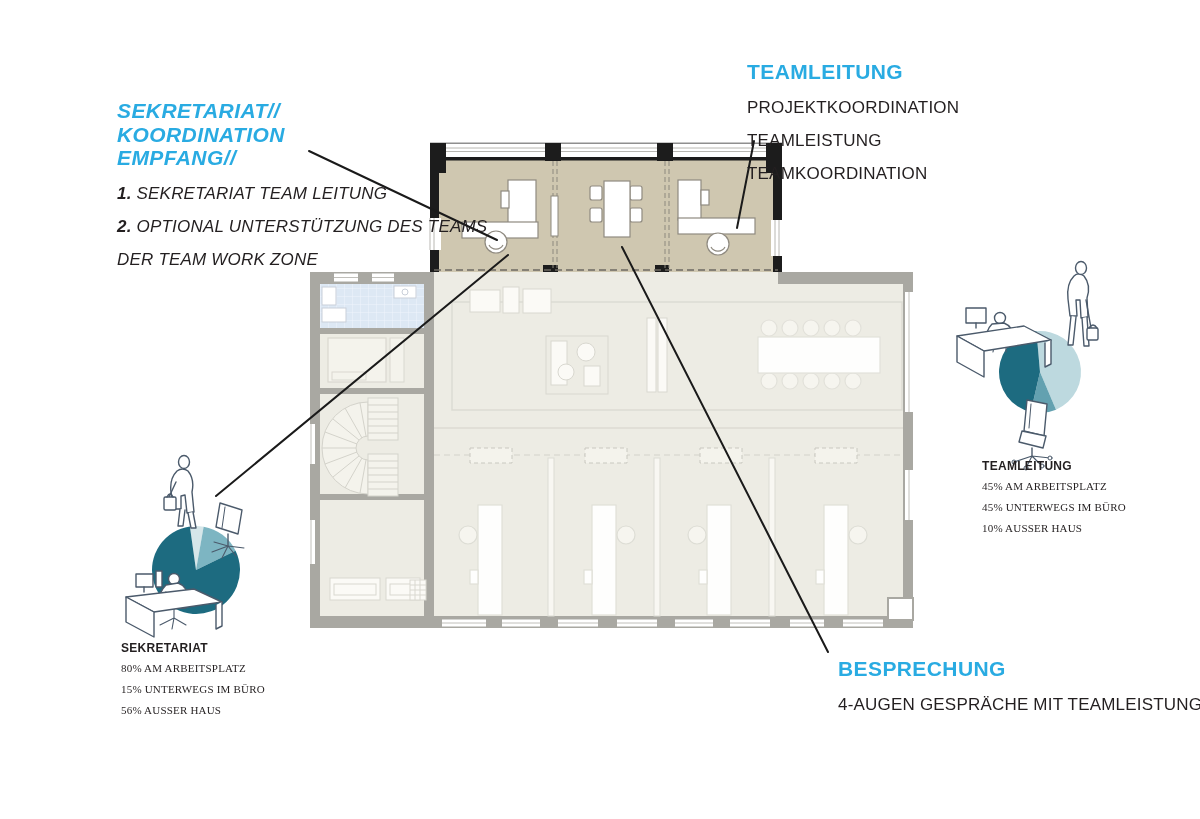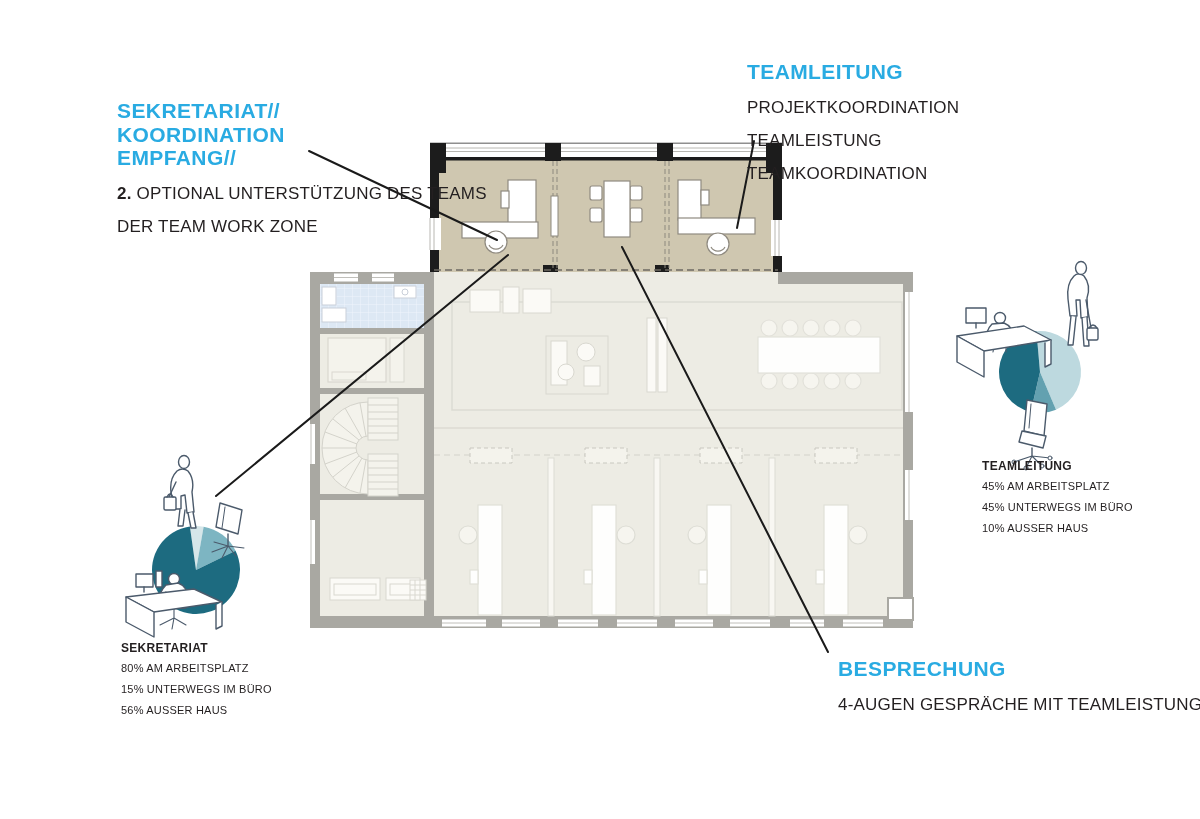--- a/index.html
+++ b/index.html
@@ -4,21 +4,21 @@
 <style>
   html,body{margin:0;padding:0;background:#fff;}
   .canvas{position:relative;width:1200px;height:819px;background:#fff;overflow:hidden;
           font-family:"Liberation Sans",sans-serif;color:#231f20;}
   .abs{position:absolute;}
   svg.plan{position:absolute;left:0;top:0;width:1200px;height:819px;}
   .zone-title{color:#29abe2;font-size:21px;font-weight:bold;line-height:1.12;letter-spacing:.4px;white-space:nowrap;}
   .list{margin-top:7px;font-size:17px;line-height:1.95;letter-spacing:.2px;white-space:nowrap;}
   .list b{font-weight:bold;}
   .stats .title{font-size:12px;font-weight:bold;margin-bottom:3px;letter-spacing:.3px;white-space:nowrap;}
-  .stats .line{font-size:11px;line-height:1.9;letter-spacing:.2px;white-space:nowrap;}
+  .stats .line{font-size:11px;line-height:1.9;letter-spacing:.2px;white-space:nowrap;font-family:Liberation Serif, serif;}
 </style>
 </head>
 <body>
 
 <div class="canvas">
 
 <svg class="plan" viewBox="0 0 1200 819">
   <defs>
     <pattern id="tiles" width="8" height="8" patternUnits="userSpaceOnUse">
       <path d="M8,0 L0,0 0,8" fill="none" stroke="#f0f4fb" stroke-width="1"></path>
@@ -336,27 +336,28 @@
       <path d="M1032,448 L1032,456" fill="none"></path>
       <path d="M1032,456 L1014,462 M1032,456 L1026,468 M1032,456 L1042,466 M1032,456 L1050,458" fill="none" stroke-width="1.1"></path>
       <circle cx="1014" cy="462" r="2" stroke-width="1"></circle>
           <circle cx="1026" cy="468" r="2" stroke-width="1"></circle>
       <circle cx="1042" cy="466" r="2" stroke-width="1"></circle>
           <circle cx="1050" cy="458" r="2" stroke-width="1"></circle>
     </g>
   </g>
 </svg>
 
-  <div class="abs" style="left:117px;top:99px;">
+  <div class="abs" style="left:117px;top:99px;font-style:italic;">
     <div class="zone-title">
       <div>SEKRETARIAT//</div>
       <div>KOORDINATION</div>
       <div>EMPFANG//</div>
     </div>
     <div class="list">
+      <div><b>1.</b> <span>SEKRETARIAT TEAM LEITUNG</span></div>
       <div><b>2.</b> <span>OPTIONAL UNTERSTÜTZUNG DES TEAMS</span></div>
       <div><b></b><span>DER TEAM WORK ZONE</span></div>
     </div>
   </div>
 
   <div class="abs" style="left:747px;top:60px;">
     <div class="zone-title">TEAMLEITUNG</div>
     <div class="list">
       <div>PROJEKTKOORDINATION</div>
       <div>TEAMLEISTUNG</div>

